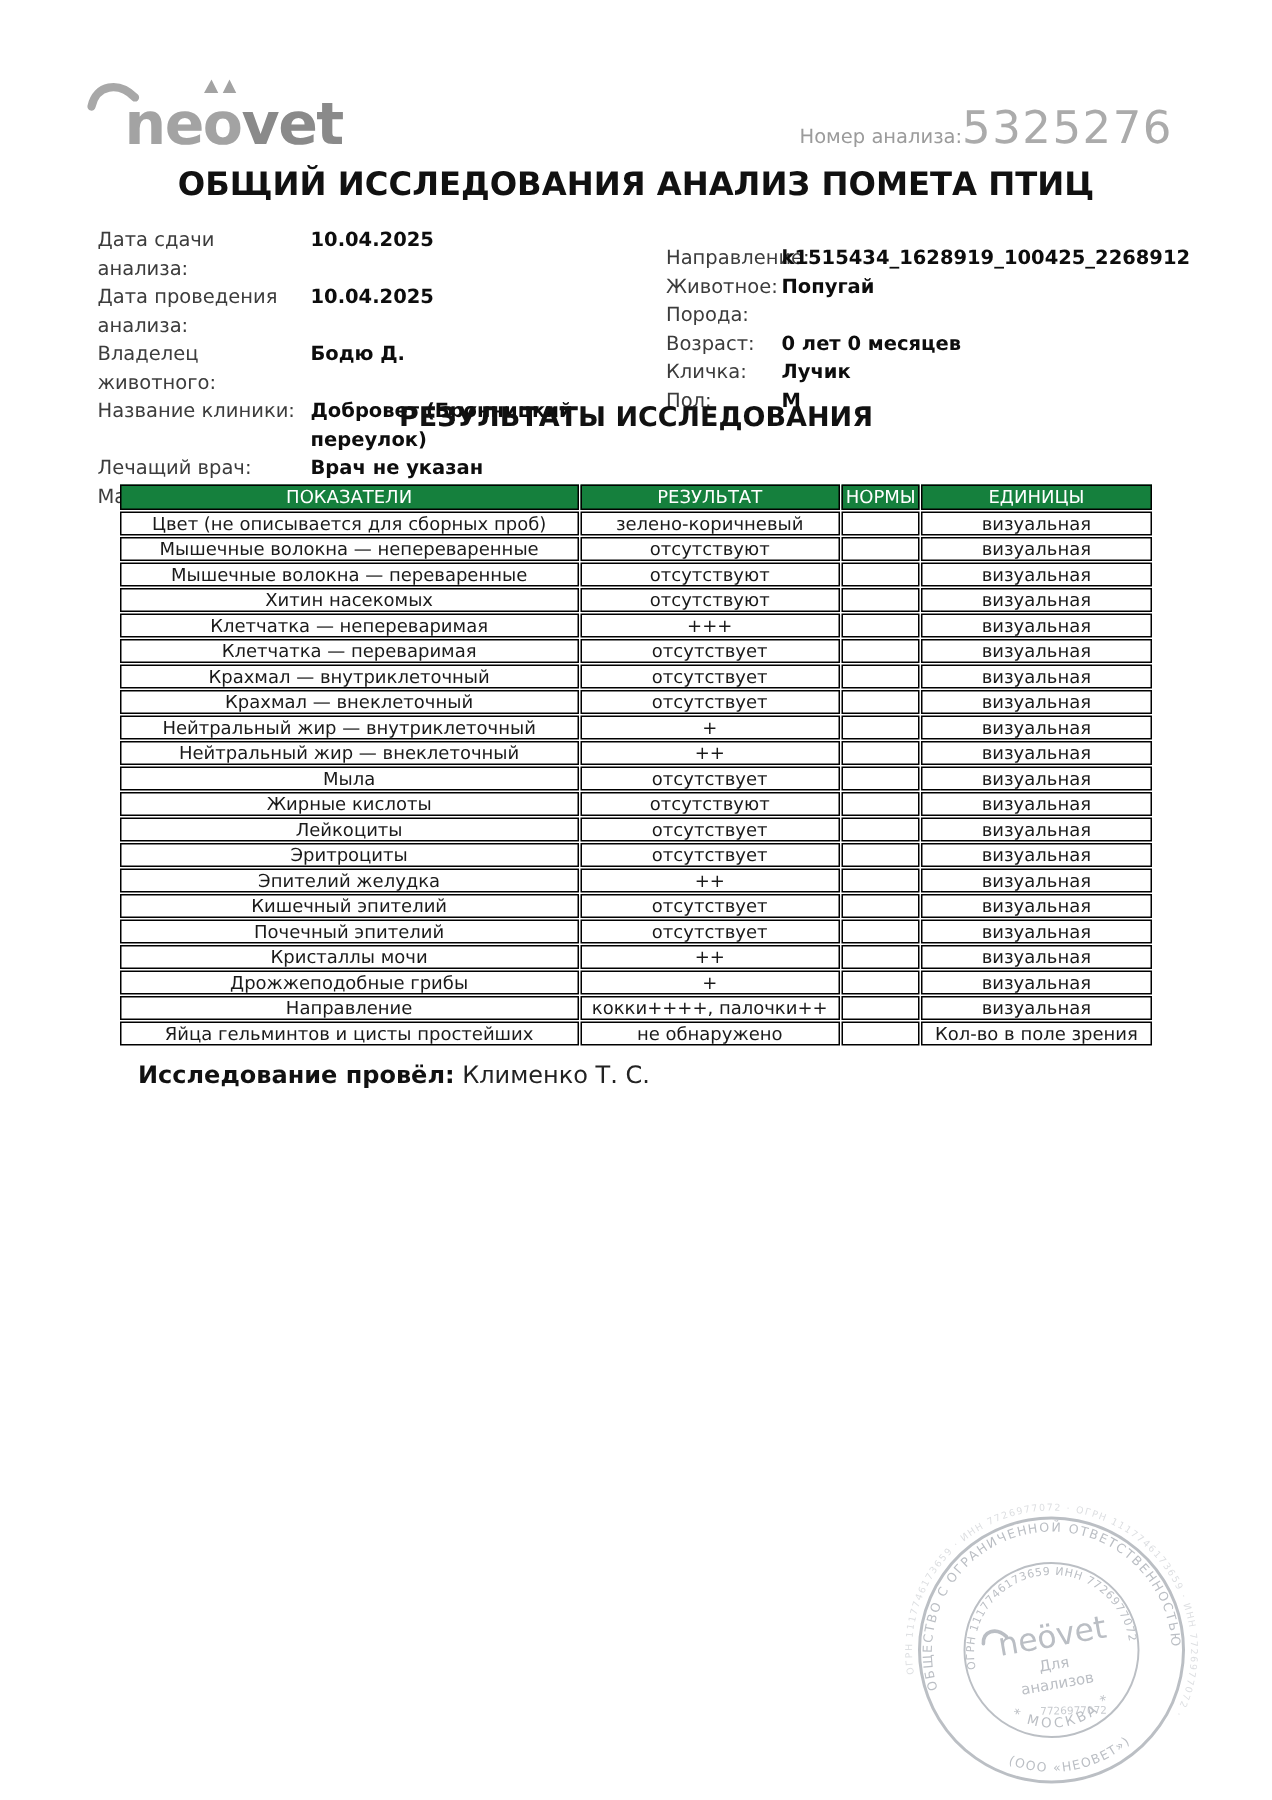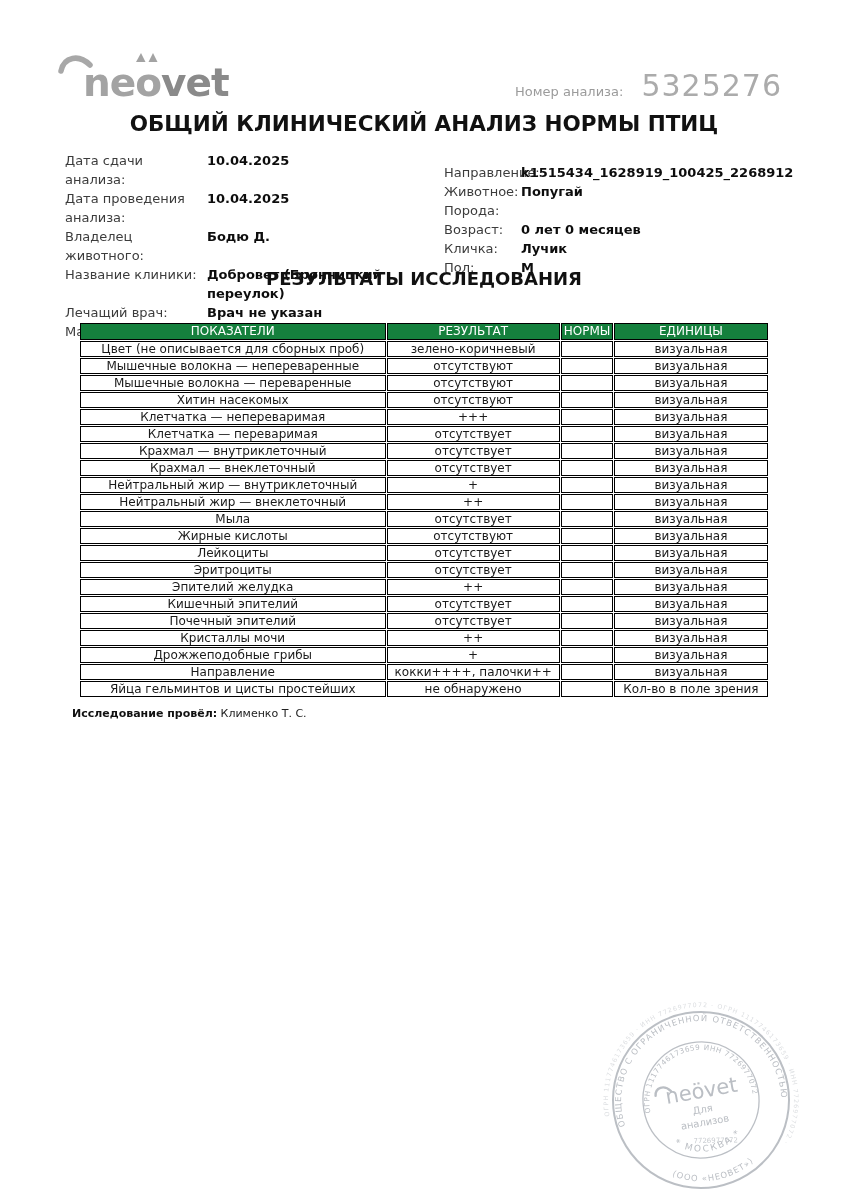--- a/index.html
+++ b/index.html
@@ -5,21 +5,21 @@
   html,body{margin:0;padding:0;background:#fff;}
   .page{
     position:relative;width:848px;height:1200px;background:#ffffff;overflow:hidden;
     font-family:"DejaVu Sans","Liberation Sans",sans-serif;color:#1a1a1a;
   }
   
   .header{position:absolute;top:52px;left:57px;right:66px;display:flex;align-items:center;}
   .logo{flex:0 0 auto;}
   .phone-block{margin-left:14px;margin-top:11px;color:#8f8f8f;font-weight:bold;
     font-size:13.5px;line-height:1.3;letter-spacing:.3px;}
-  .analysis-num{margin-left:auto;margin-top:13px;display:flex;align-items:baseline;gap:18px;}
+  .analysis-num{margin-left:auto;margin-top:13px;display:flex;align-items:baseline;gap:0;}
   .analysis-num .lbl{font-size:13px;color:#9b9b9b;}
   .analysis-num .num{font-size:30px;color:#ababab;letter-spacing:1px;}
   
   .doc-title{position:absolute;top:111px;left:0;width:100%;text-align:center;
     font-size:21.5px;font-weight:bold;color:#111;}
   
   .info{position:absolute;top:151px;left:65px;right:64px;display:flex;font-size:13px;}
   .info-col-left{width:382px;}
   .info-col-right{margin-left:auto;width:340px;margin-top:12px;}
   .info-row{display:flex;align-items:flex-start;line-height:19px;}
@@ -37,21 +37,21 @@
   table.results th{
     background:#15803d;color:#ffffff;font-weight:normal;font-size:12px;
     border:1px solid #000;padding:1px 2px;line-height:13px;}
   table.results td{
     border:1px solid #000;font-size:12px;line-height:13px;padding:0.5px 4px;
     color:#1a1a1a;overflow:hidden;white-space:nowrap;}
   table.results td.c0{text-align:center;}
   table.results td.c1,table.results td.c2,table.results td.c3{text-align:center;}
   col.w0{width:44.6%;} col.w1{width:25.3%;} col.w2{width:7.6%;} col.w3{width:22.5%;}
   
-  .performed{position:absolute;top:707px;left:72px;font-size:11px;color:#222;}
+  .performed{position:absolute;top:707px;left:92px;font-size:16px;color:#222;}
   .performed .lbl{font-weight:bold;color:#111;}
   
   .stamp{position:absolute;left:601px;top:1000px;width:200px;height:200px;opacity:.92;}
   .stamp text{fill:#b5b9bf;font-family:"DejaVu Sans","Liberation Sans",sans-serif;}
 </style>
 </head>
 <body>
 
 <div class="page">
 
@@ -63,21 +63,21 @@
       <text x="26" y="44" font-size="39" font-weight="bold" letter-spacing="-1">
         <tspan fill="#a3a3a3">neo</tspan><tspan fill="#8a8a8a">vet</tspan>
       </text>
     </svg>
     <div class="analysis-num">
       <span class="lbl">Номер анализа:</span>
       <span class="num">5325276</span>
     </div>
   </div>
 
-  <div class="doc-title">ОБЩИЙ КЛИНИЧЕСКИЙ АНАЛИЗ НОРМЫ ПТИЦ</div>
+  <div class="doc-title">ОБЩИЙ ИССЛЕДОВАНИЯ АНАЛИЗ ПОМЕТА ПТИЦ</div>
 
   <div class="info">
     <div class="info-col-left">
       <div class="info-row">
         <span class="lbl">Дата сдачи анализа:</span>
         <span class="val">10.04.2025</span>
       </div>
       <div class="info-row">
         <span class="lbl">Дата проведения анализа:</span>
         <span class="val">10.04.2025</span>

